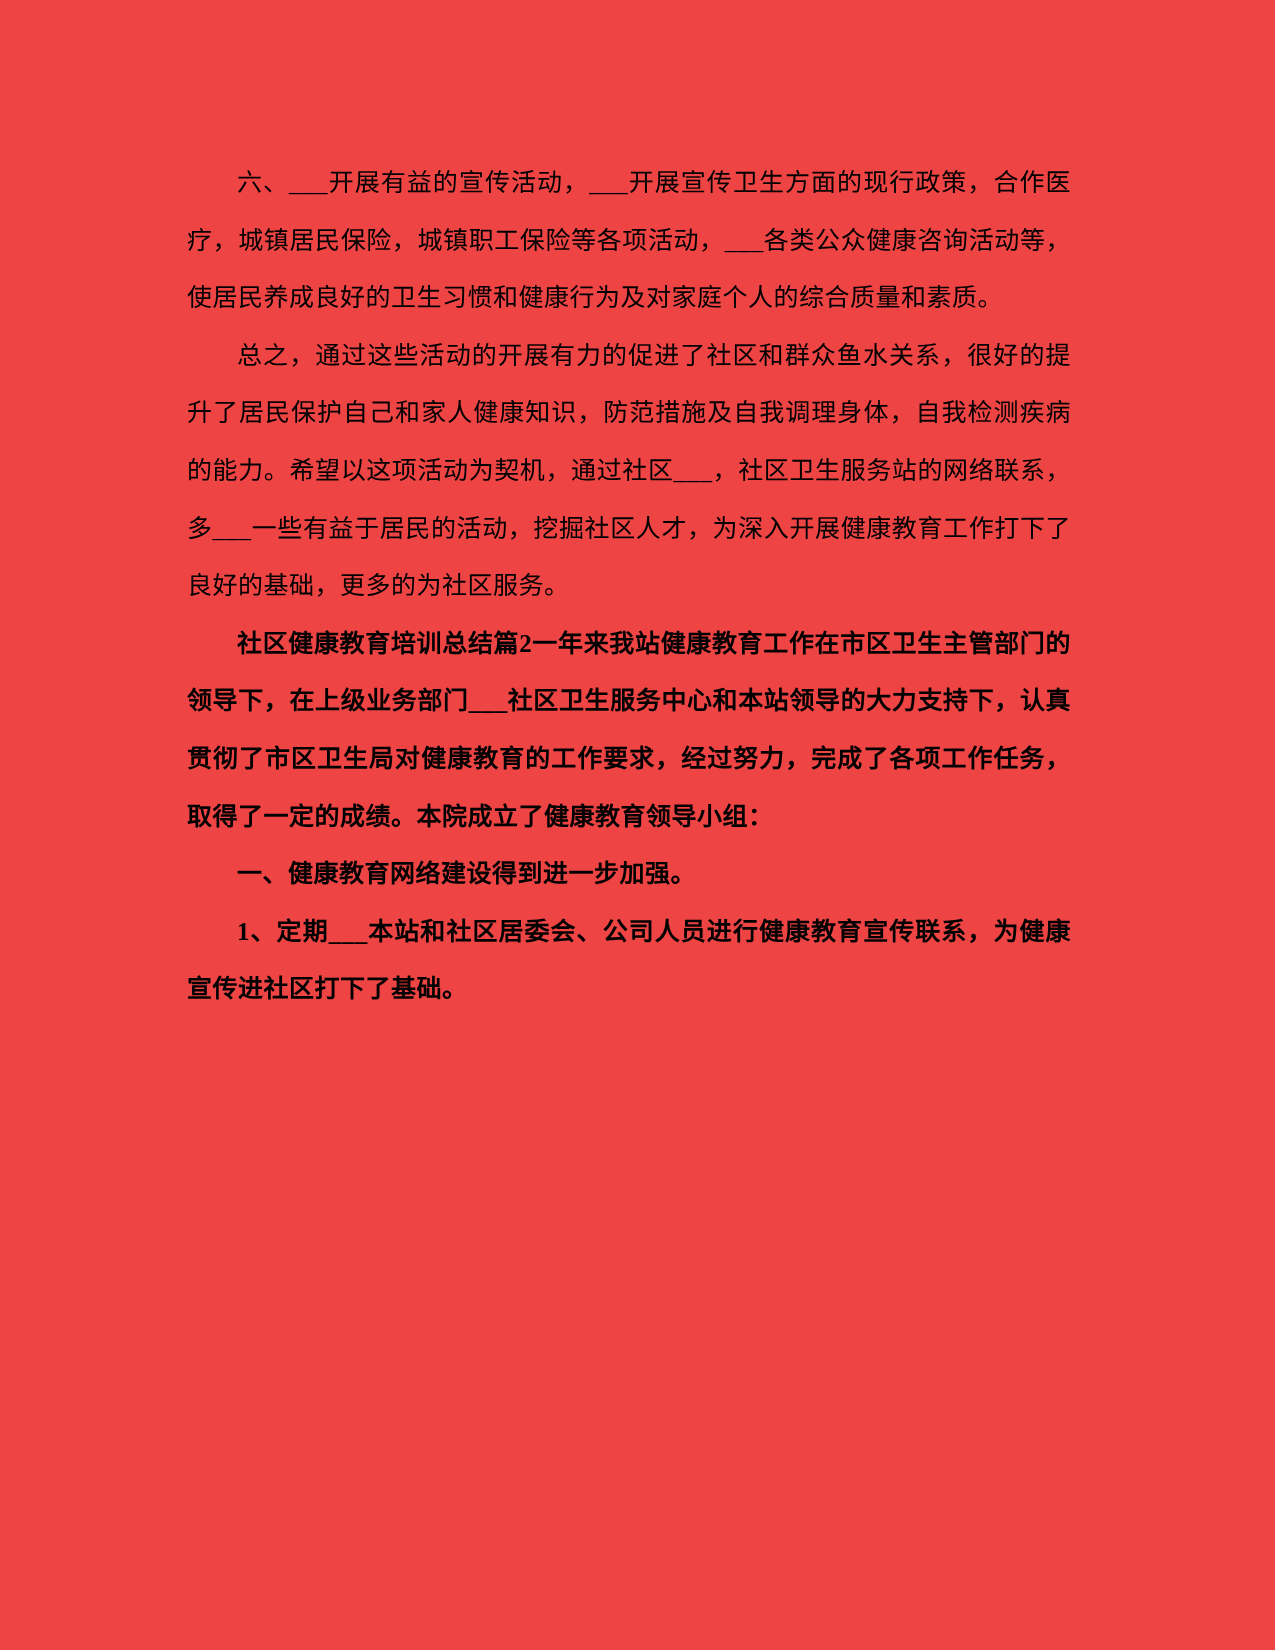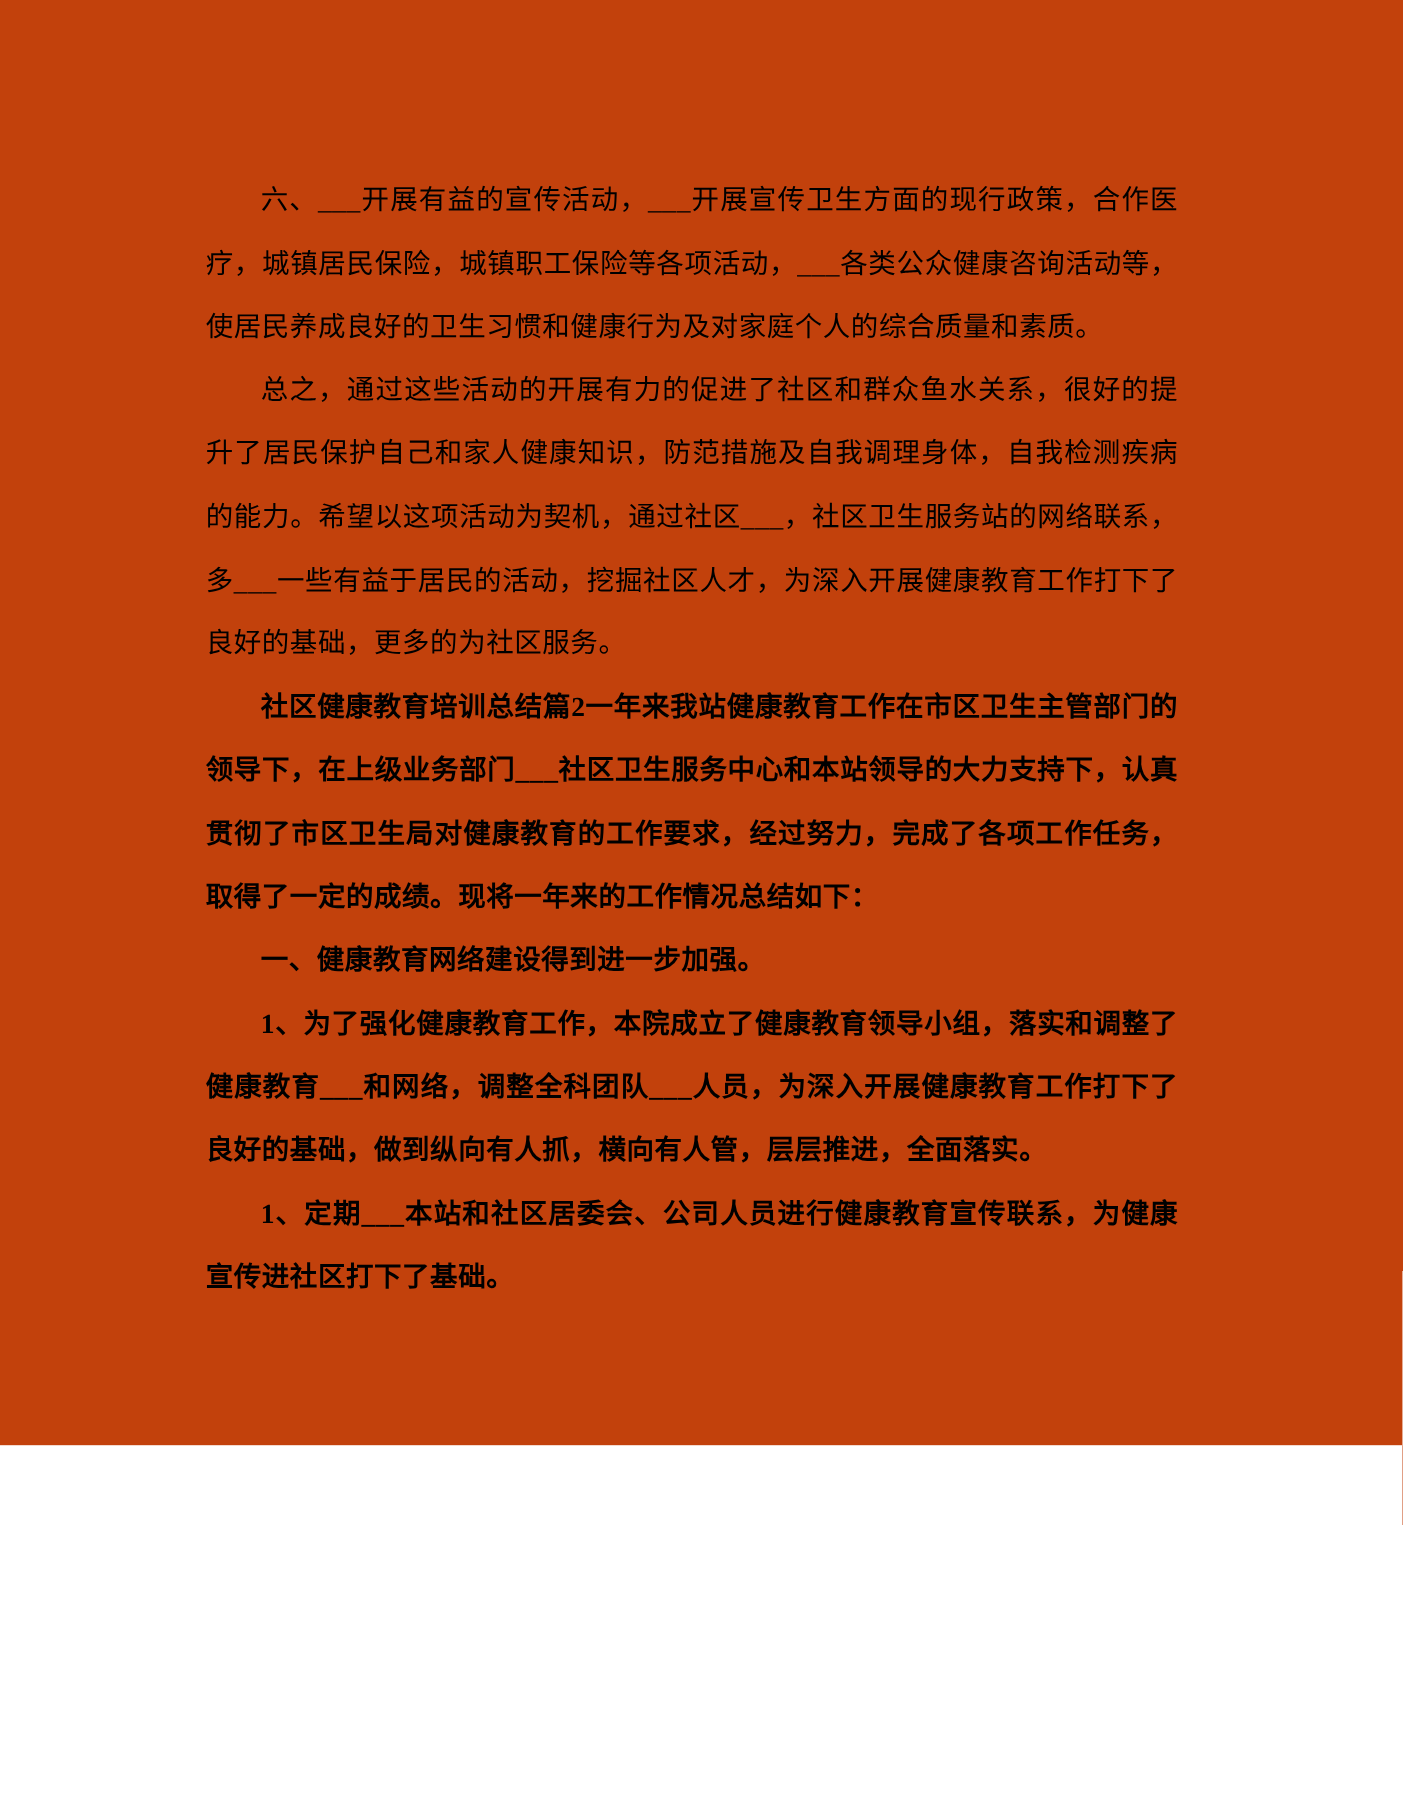--- a/index.html
+++ b/index.html
@@ -3,23 +3,23 @@
 <meta charset="utf-8">
 <style>
   * { margin: 0; padding: 0; box-sizing: border-box; }
   html, body {
     background: #ffffff;
     font-family: "Liberation Serif", "DejaVu Serif", serif;
   }
   .page {
     position: relative;
     width: 1275px;
-    height: 1314px;
+    height: 1650px;
     margin: 0 auto;
-    background: #c2410c;
+    background: #ef4444;
     overflow: hidden;
   }
   .doc-body {
     position: absolute;
     top: 154px;
     left: 187px;
     width: 884px;
     color: #000000;
   }
   .para {
@@ -35,18 +35,17 @@
     font-weight: 700;
   }
 </style>
 </head>
 <body>
 
 <div class="page">
   <div class="doc-body" id="doc-body">
       <p class="para">六、___开展有益的宣传活动，___开展宣传卫生方面的现行政策，合作医疗，城镇居民保险，城镇职工保险等各项活动，___各类公众健康咨询活动等，使居民养成良好的卫生习惯和健康行为及对家庭个人的综合质量和素质。</p>
       <p class="para">总之，通过这些活动的开展有力的促进了社区和群众鱼水关系，很好的提升了居民保护自己和家人健康知识，防范措施及自我调理身体，自我检测疾病的能力。希望以这项活动为契机，通过社区___，社区卫生服务站的网络联系，多___一些有益于居民的活动，挖掘社区人才，为深入开展健康教育工作打下了良好的基础，更多的为社区服务。</p>
-      <p class="para bold">社区健康教育培训总结篇2一年来我站健康教育工作在市区卫生主管部门的领导下，在上级业务部门___社区卫生服务中心和本站领导的大力支持下，认真贯彻了市区卫生局对健康教育的工作要求，经过努力，完成了各项工作任务，取得了一定的成绩。现将一年来的工作情况总结如下：</p>
+      <p class="para bold">社区健康教育培训总结篇2一年来我站健康教育工作在市区卫生主管部门的领导下，在上级业务部门___社区卫生服务中心和本站领导的大力支持下，认真贯彻了市区卫生局对健康教育的工作要求，经过努力，完成了各项工作任务，取得了一定的成绩。本院成立了健康教育领导小组：</p>
       <p class="para bold">一、健康教育网络建设得到进一步加强。</p>
-      <p class="para bold">1、为了强化健康教育工作，本院成立了健康教育领导小组，落实和调整了健康教育___和网络，调整全科团队___人员，为深入开展健康教育工作打下了良好的基础，做到纵向有人抓，横向有人管，层层推进，全面落实。</p>
       <p class="para bold">1、定期___本站和社区居委会、公司人员进行健康教育宣传联系，为健康宣传进社区打下了基础。</p>
     </div>
 </div>
 
 </body></html>

